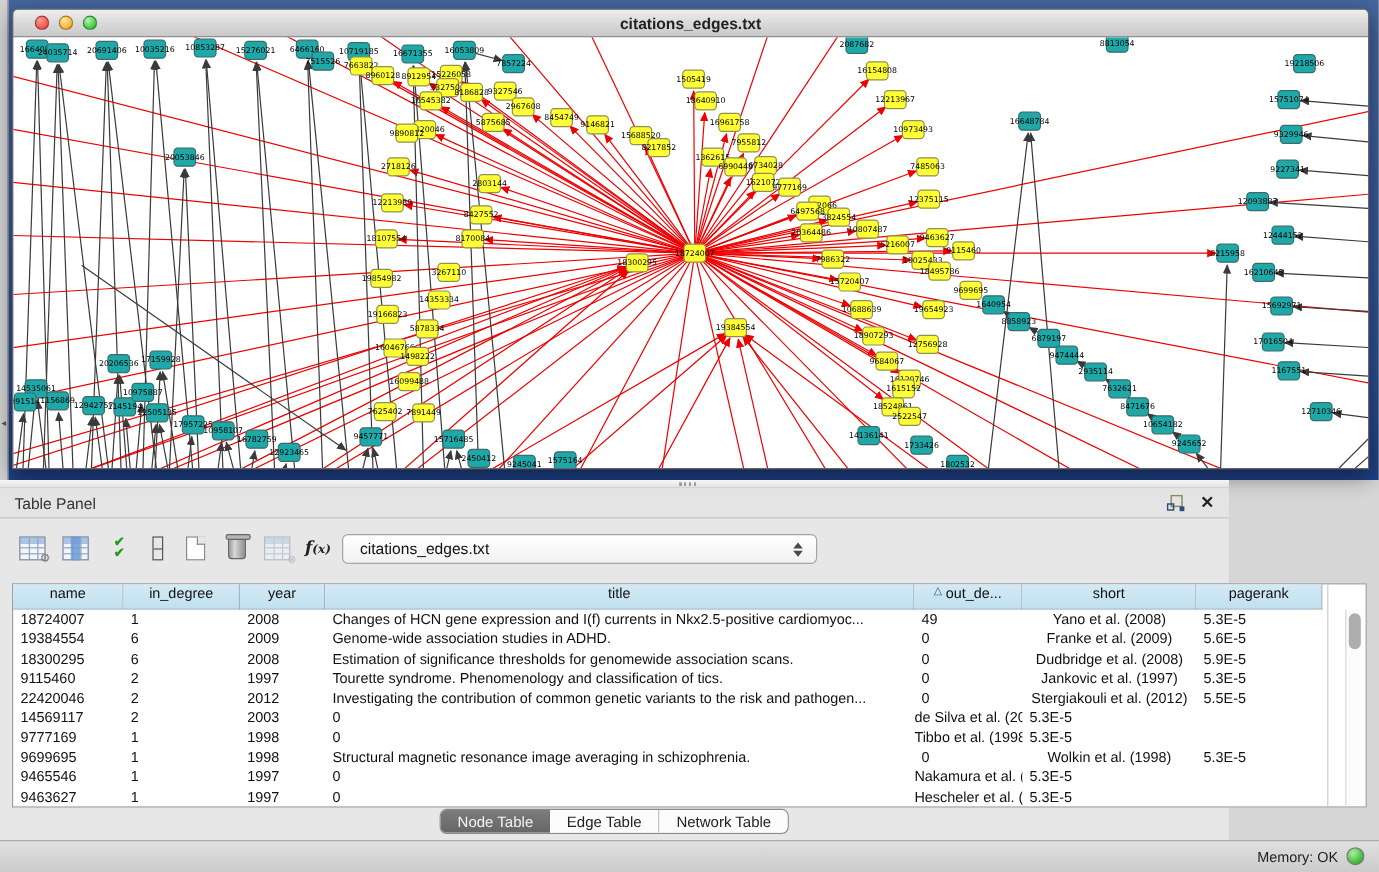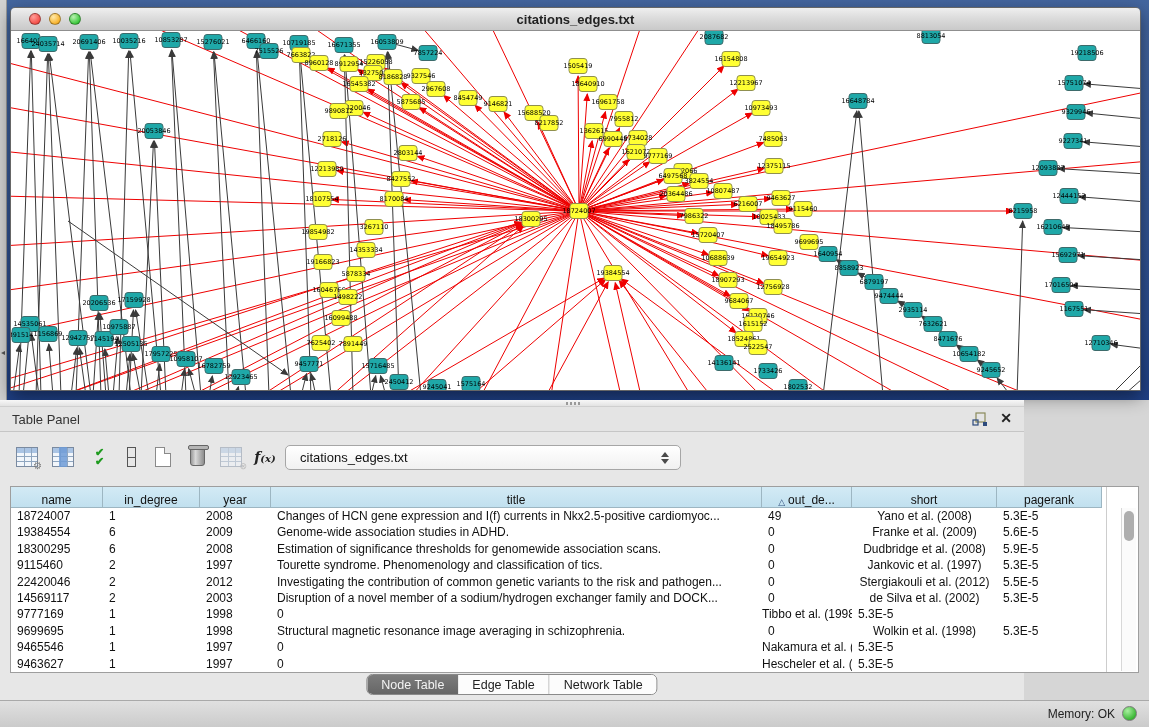--- a/index.html
+++ b/index.html
@@ -47,21 +47,21 @@
   .combo-text { margin-left:14px; font-size:13px; color:#111; flex:1; }
   .combo-arrows { width:26px; display:flex; flex-direction:column; align-items:center; gap:2px; margin-right:2px; }
   .combo-arrows i { display:block; width:0; height:0; border-left:4px solid transparent; border-right:4px solid transparent; }
   .combo-arrows .up { border-bottom:5px solid #4a4a4a; }
   .combo-arrows .dn { border-top:5px solid #4a4a4a; }
 
   .table-wrap { position:absolute; left:10px; top:86px; width:1129px; height:187px;
     background:#ffffff; border:1px solid #9e9e9e; }
   .thead { display:grid; grid-template-columns:92px 97px 71px 491px 90px 145px 105px; height:21px; }
   .th { background:linear-gradient(180deg,#d3eaf5,#c1e0ef); border-right:1px solid #9db6c2;
-    border-bottom:1px solid #9db6c2; font-size:12px; color:#111; display:flex; align-items:flex-end; justify-content:center; }
+    border-bottom:1px solid #9db6c2; font-size:12px; color:#111; display:flex; align-items:flex-start; justify-content:center; }
   .th .sort-tri { color:#33527e; font-size:9px; margin-right:3px; }
   .tbody { position:absolute; left:0; top:21px; width:1091px; bottom:0; overflow:hidden; }
   .tr { display:grid; grid-template-columns:92px 97px 71px 491px 90px 145px 105px; height:16.4px; }
   .td { font-size:12px; color:#111; line-height:16.4px; white-space:nowrap; overflow:hidden; padding-left:6px; }
   .td.center { text-align:center; padding-left:0; }
   .vscroll { position:absolute; right:2px; top:21px; bottom:1px; width:15px;
     background:#fbfbfb; border-left:1px solid #d8d8d8; }
   .vthumb { position:absolute; left:2px; top:3px; width:10px; height:30px; border-radius:5px; background:#aeaeae; }
   .table-right-line { position:absolute; left:1095px; top:0; bottom:0; width:1px; background:#cdcdcd; }
 
@@ -951,21 +951,20 @@
             <div class="td">2012</div>
             <div class="td">Investigating the contribution of common genetic variants to the risk and pathogen...</div>
             <div class="td">0</div>
             <div class="td center">Stergiakouli et al. (2012)</div>
             <div class="td">5.5E-5</div>
           </div>
           <div class="tr">
             <div class="td">14569117</div>
             <div class="td">2</div>
             <div class="td">2003</div>
-            <div class="td">Disruption of a novel member of a sodium/hydrogen exchanger family and DOCK...</div>
             <div class="td">0</div>
             <div class="td center">de Silva et al. (2002)</div>
             <div class="td">5.3E-5</div>
           </div>
           <div class="tr">
             <div class="td">9777169</div>
             <div class="td">1</div>
             <div class="td">1998</div>
             <div class="td">0</div>
             <div class="td center">Tibbo et al. (1998)</div>

